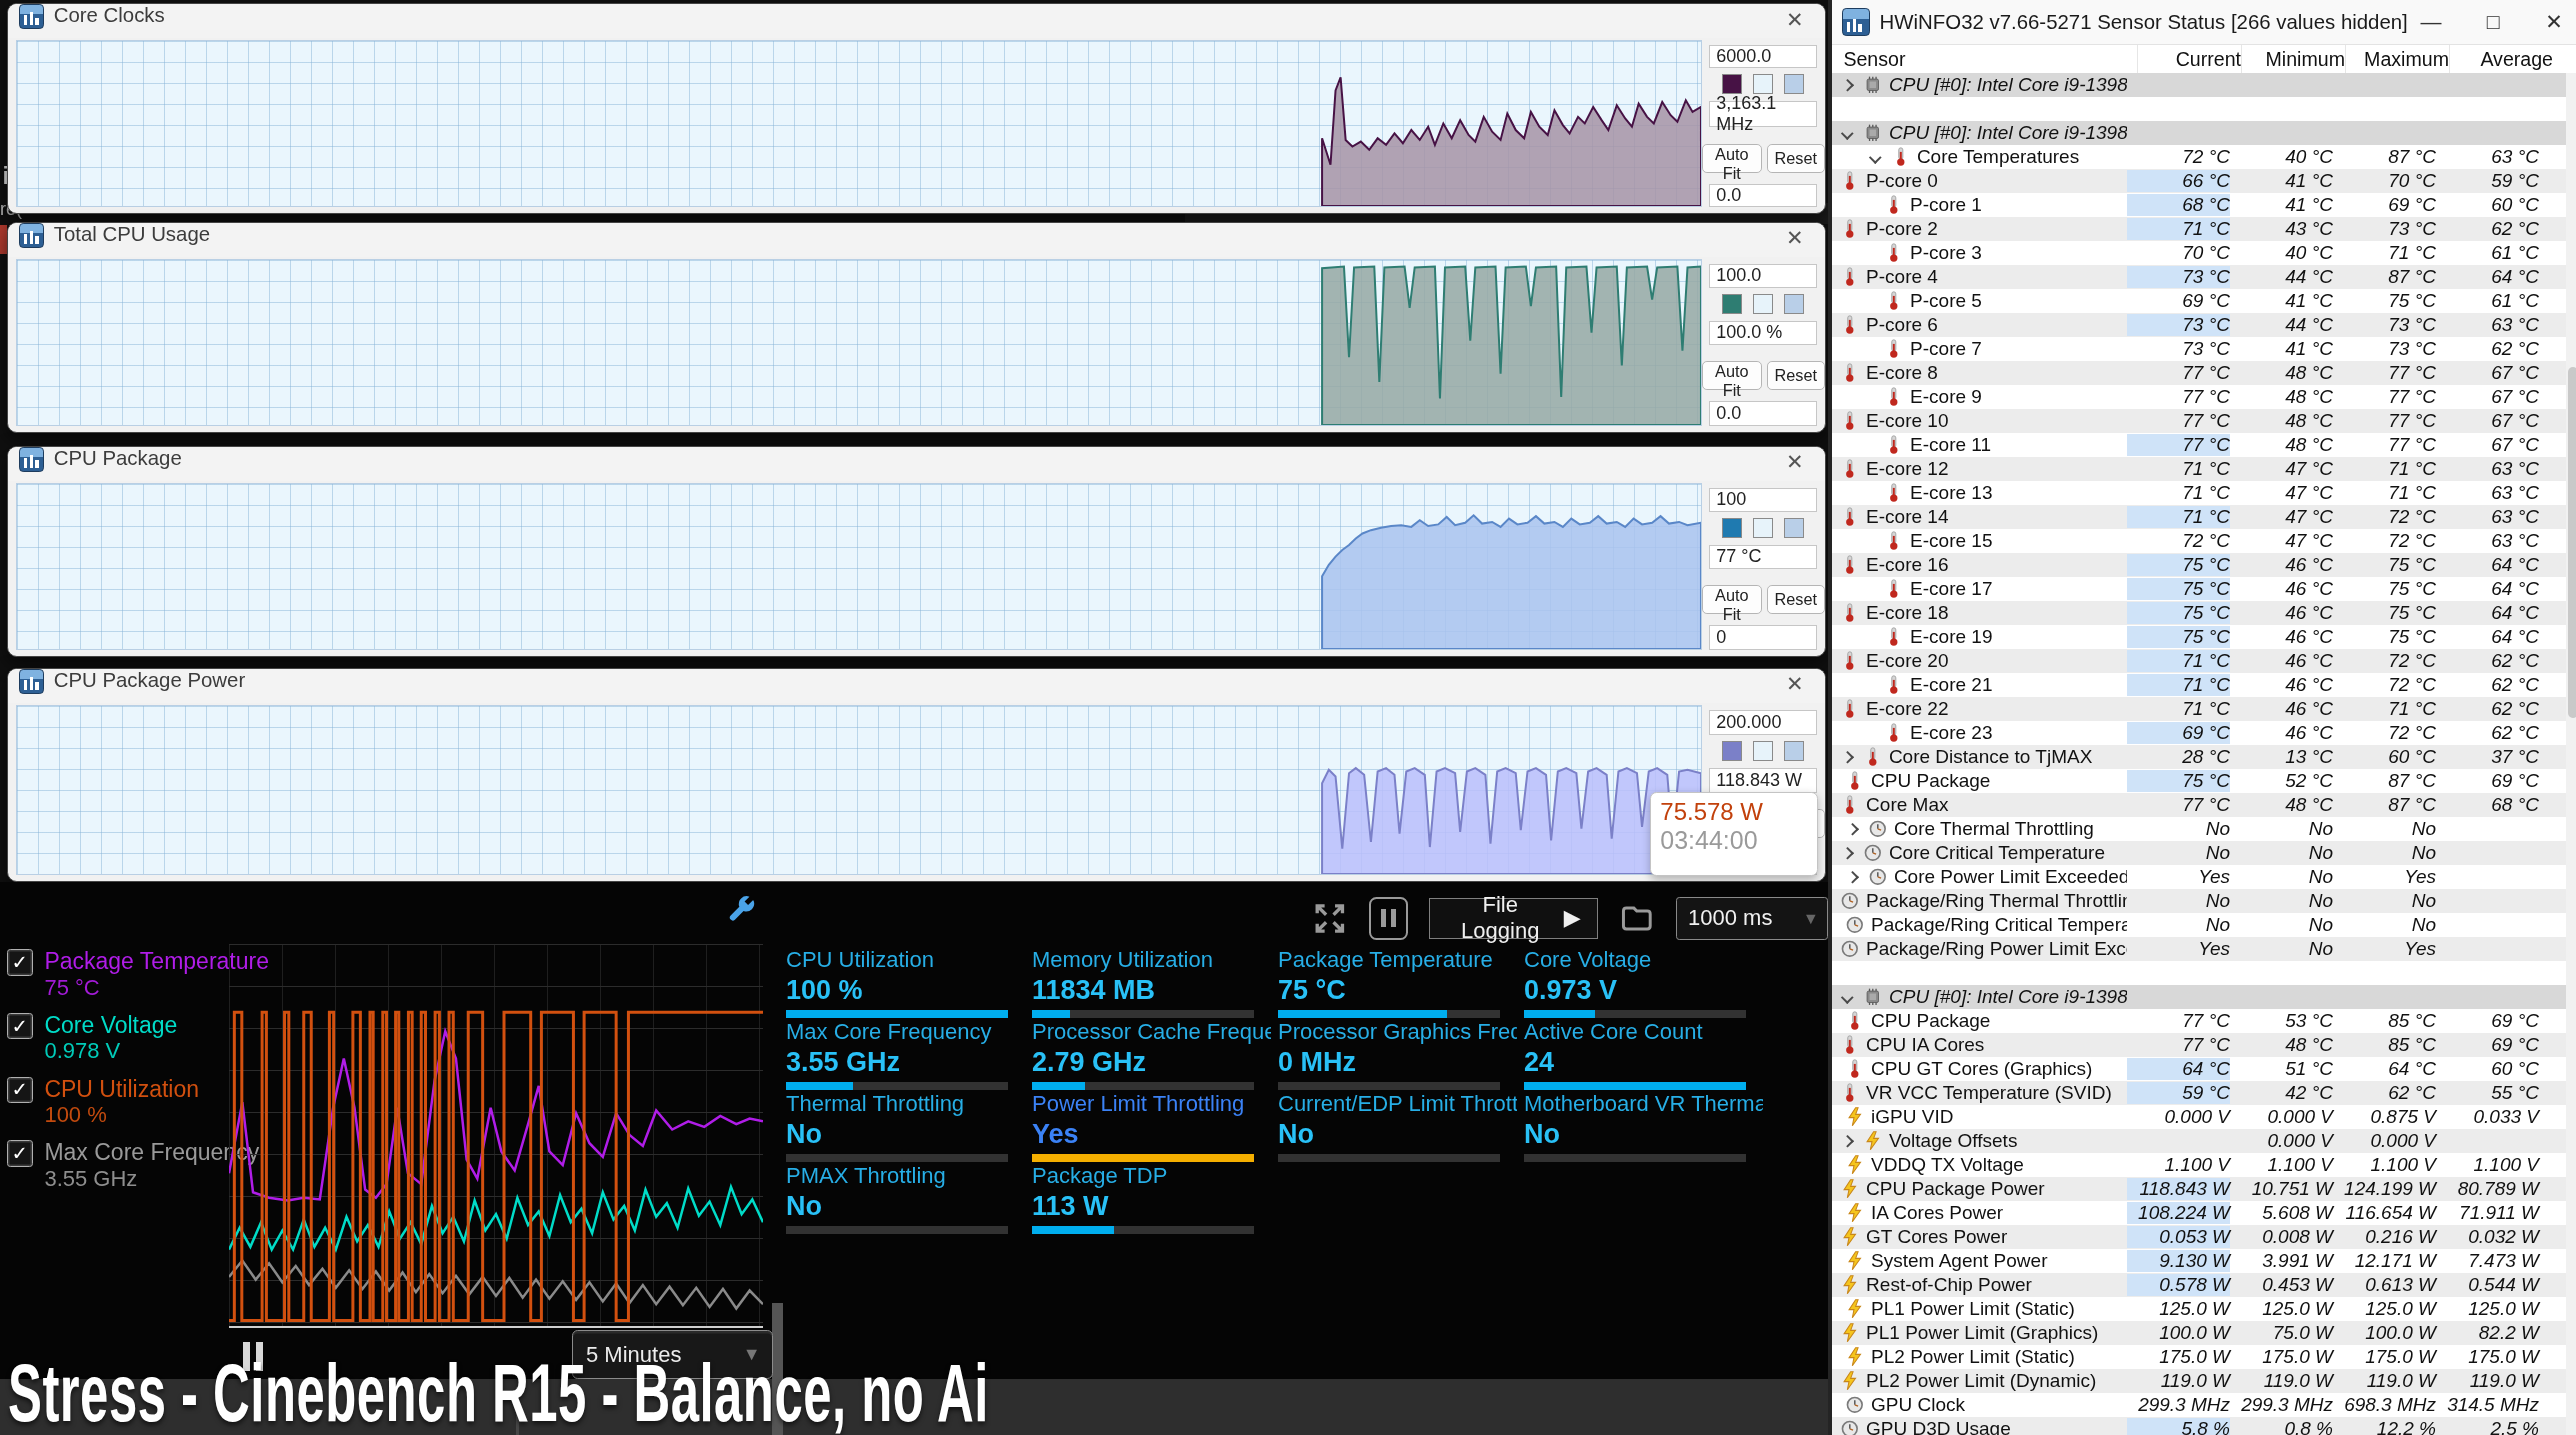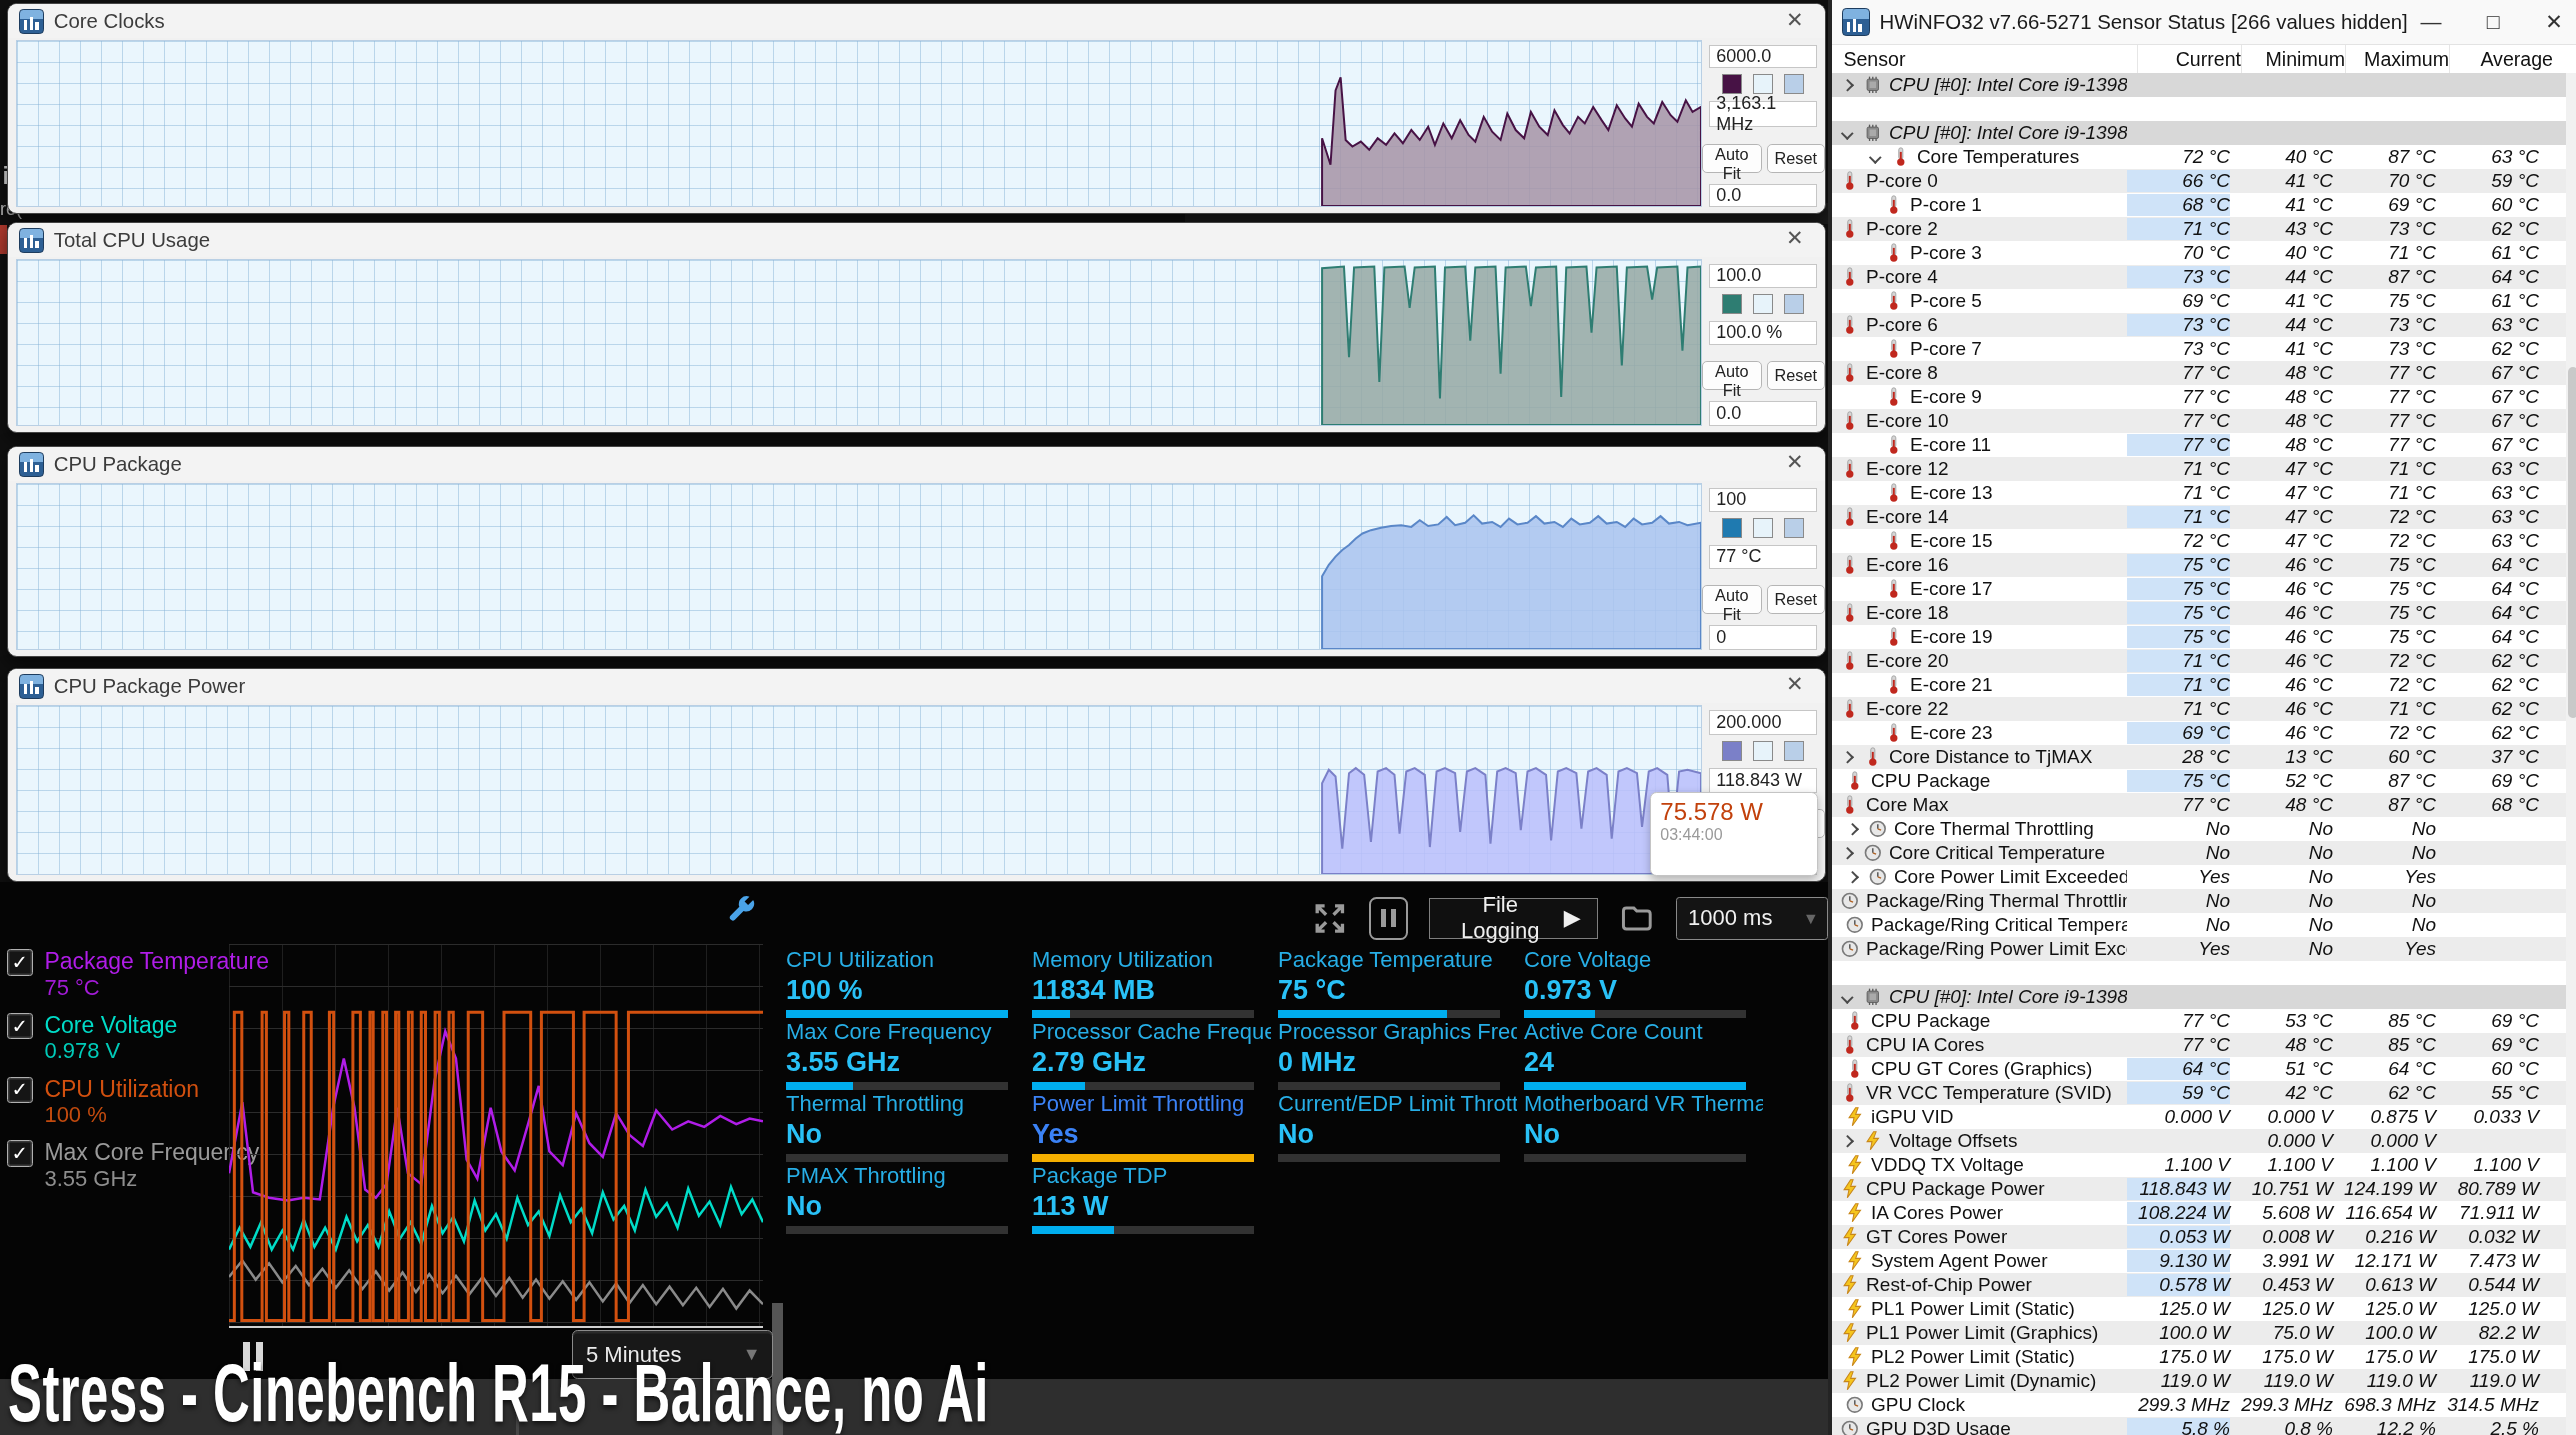--- a/index.html
+++ b/index.html
@@ -11,21 +11,21 @@
   .frag{position:absolute;color:#dedede;z-index:1;}
   .settings-strip{position:absolute;left:1185px;top:203px;width:643px;height:21px;background:#1c1c1c;
       overflow:hidden;z-index:1;color:#8f8f8f;font-size:20.4px;}
   .settings-strip .inner{display:flex;gap:46px;align-items:center;margin-top:-10.6px;padding-left:98px;white-space:nowrap;}
   .mini-ic{display:inline-block;width:13px;height:13px;border:2.5px solid #8f8f8f;border-radius:50%;vertical-align:middle;margin-right:8.2px;}
   .mini-arrow{display:inline-block;font-size:19.6px;margin-right:8.2px;}
 
   
   .gwin{position:absolute;left:6.5px;width:1817px;height:209px;border-radius:9.8px;z-index:2;
         box-shadow:0 6.5px 18px rgba(0,0,0,.55);background:#f1f1f1;border:0.8px solid #454545;overflow:hidden;}
-  .gtitle{height:34px;display:flex;align-items:center;background:#f3f3f3;padding:0 11.4px;position:relative;}
+  .gtitle{height:34px;display:flex;background:#f3f3f3;padding:0 11.4px;position:relative;}
   .gtitle .ttl{font-size:20.4px;color:#3c3c3c;margin-left:9.8px;}
   .gclose{position:absolute;right:21px;top:3.3px;font-size:21px;color:#555;}
   .appic{width:23px;height:23px;border-radius:4.1px;background:linear-gradient(#7fb2e0 0 40%,#2d5f94 40% 100%);
          border:0.8px solid #1d3c5e;position:relative;flex:0 0 auto;}
   .appic i{position:absolute;bottom:3.3px;width:3.3px;background:#fff;}
   .appic i:nth-child(1){left:4.1px;height:9.8px;}
   .appic i:nth-child(2){left:9.8px;height:13px;}
   .appic i:nth-child(3){left:15.5px;height:7.4px;}
   .gbody{position:absolute;top:34px;left:0;right:0;bottom:0;display:flex;}
   .gplot{position:relative;margin:1.6px 0 6.5px 8.2px;width:1686px;background:#eaf6fd;border:0.8px solid #b9cfe4;
@@ -37,21 +37,21 @@
   .gbox{width:100px;height:24.5px;background:#fff;border:0.8px solid #c6c6c6;font-size:18px;color:#222;
         display:flex;align-items:center;padding-left:6.5px;margin-bottom:6.5px;}
   .gsw{display:flex;gap:10.6px;margin-bottom:6.5px;}
   .gsw span{width:18px;height:18px;border:0.8px solid #8a8a8a;display:inline-block;}
   .gbtns{display:flex;gap:4.9px;margin-top:9.8px;margin-bottom:11.4px;}
   .gbtns button{font-family:inherit;font-size:16.3px;color:#222;background:#fdfdfd;border:0.8px solid #b5b5b5;
         border-radius:4.9px;height:29px;padding:0 6.5px;}
   .gtooltip{position:absolute;left:1642px;top:123px;width:147px;height:72px;background:#fff;border:0.8px solid #c4c4c4;
         border-radius:6.5px;z-index:5;box-shadow:0 3.3px 8.2px rgba(0,0,0,.25);padding:4.9px 9.8px;}
   .gtooltip .l1{font-size:24px;color:#c2410c;}
-  .gtooltip .l2{font-size:16px;color:#9a9a9a;}
+  .gtooltip .l2{font-size:25px;color:#9a9a9a;}
 
   
   .hw{position:absolute;left:1828px;top:0;width:748px;height:1435px;background:#fff;z-index:3;
       border-left:4.1px solid #242424;}
   .hw-title{height:44px;background:#f9f9f9;display:flex;align-items:center;padding-left:9.8px;position:relative;
       border-bottom:0.8px solid #e3e3e3;}
   .hw-title .ttl{font-size:20.4px;color:#1a1a1a;margin-left:9.8px;}
   .hw-btn{position:absolute;top:0;width:52px;height:44px;display:flex;align-items:center;justify-content:center;
       font-size:21px;color:#333;}
   .hw-head{height:28px;display:flex;align-items:center;font-size:19.6px;color:#111;border-bottom:0.8px solid #e0e0e0;}

